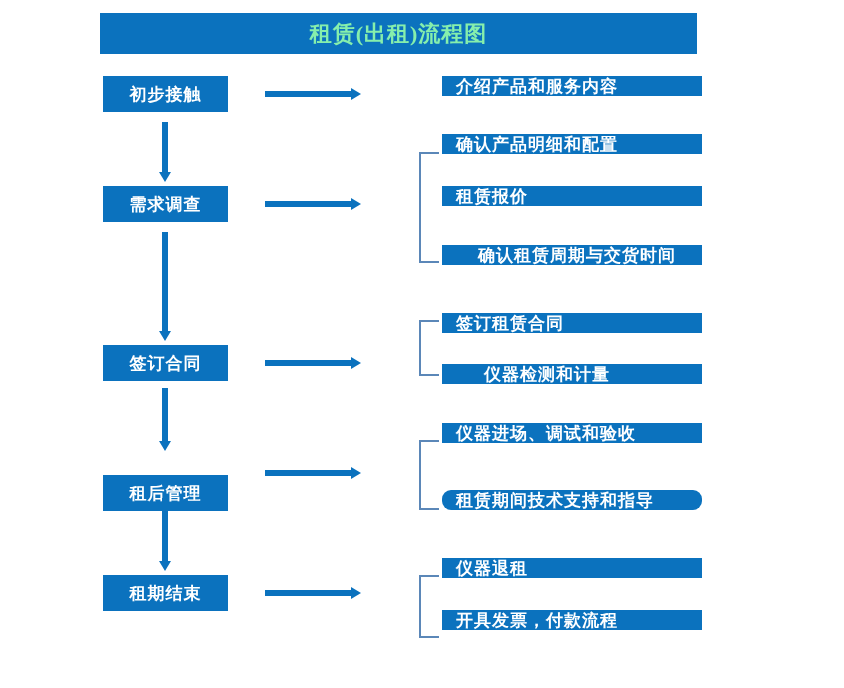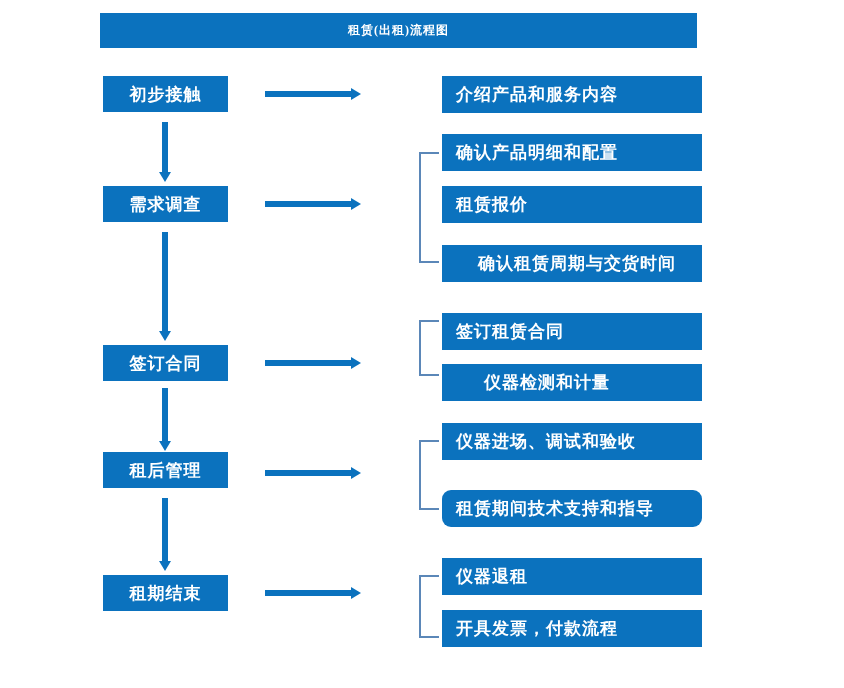--- a/index.html
+++ b/index.html
@@ -19,24 +19,24 @@
     height: 688px;
     background: #ffffff;
   }
 
   
   .title-bar {
     position: absolute;
     left: 100px;
     top: 13px;
     width: 597px;
-    height: 35px;
-    background: #0b72be;
-    color: #ffffff;
-    font-size: 12px;
+    height: 41px;
+    background: #0b72be;
+    color: #86efac;
+    font-size: 22px;
     font-weight: bold;
     display: flex;
     align-items: center;
     justify-content: center;
     letter-spacing: 1px;
     font-family: "Liberation Serif", serif;
   }
 
   
   .node {
@@ -55,21 +55,21 @@
   .node.stage {
     justify-content: center;
     left: 103px;
     width: 125px;
     height: 36px;
   }
   .node.detail {
     justify-content: flex-start;
     left: 442px;
     width: 260px;
-    height: 37px;
+    height: 20px;
     padding-left: 14px;
   }
 
   
   .v-arrow {
     position: absolute;
     left: 159px;
     width: 12px;
   }
   .v-arrow .shaft {
@@ -129,21 +129,21 @@
 </head>
 <body>
 
 <div id="flowchart">
 
   <div class="title-bar">租赁(出租)流程图</div>
 
   <div class="node stage" style="top:76px;">初步接触</div>
   <div class="node stage" style="top:186px;">需求调查</div>
   <div class="node stage" style="top:345px;">签订合同</div>
-  <div class="node stage" style="top:452px;">租后管理</div>
+  <div class="node stage" style="top:475px;">租后管理</div>
   <div class="node stage" style="top:575px;">租期结束</div>
 
   <div class="v-arrow" style="top:122px; height:60px;">
     <div class="shaft" style="height:50px;"></div>
     <div class="head" style="top:50px;"></div>
   </div>
   <div class="v-arrow" style="top:232px; height:109px;">
     <div class="shaft" style="height:99px;"></div>
     <div class="head" style="top:99px;"></div>
   </div>

